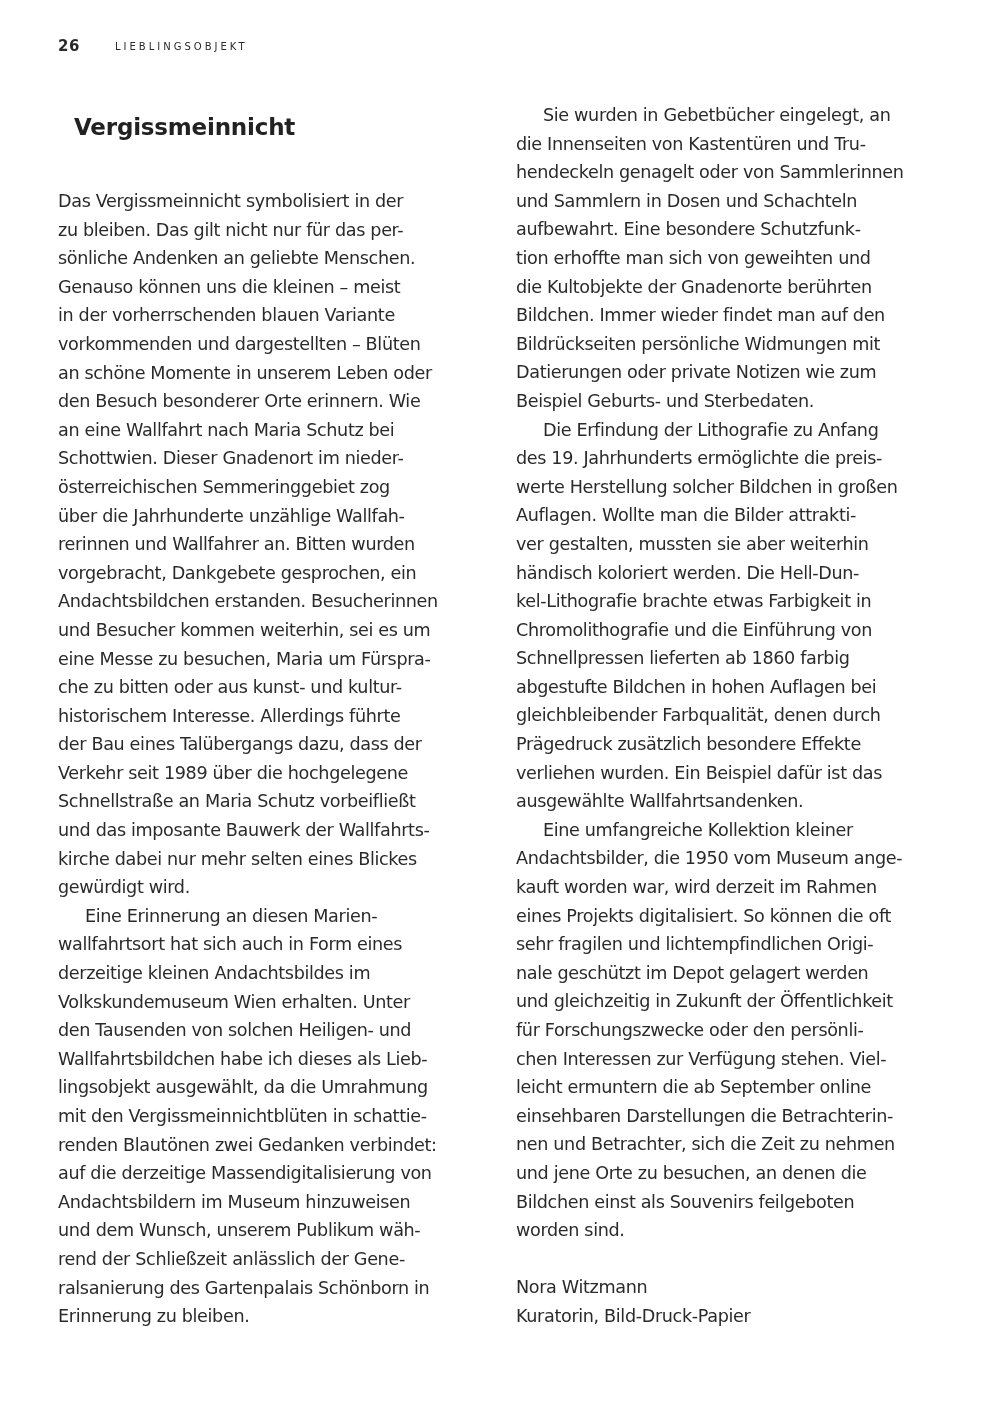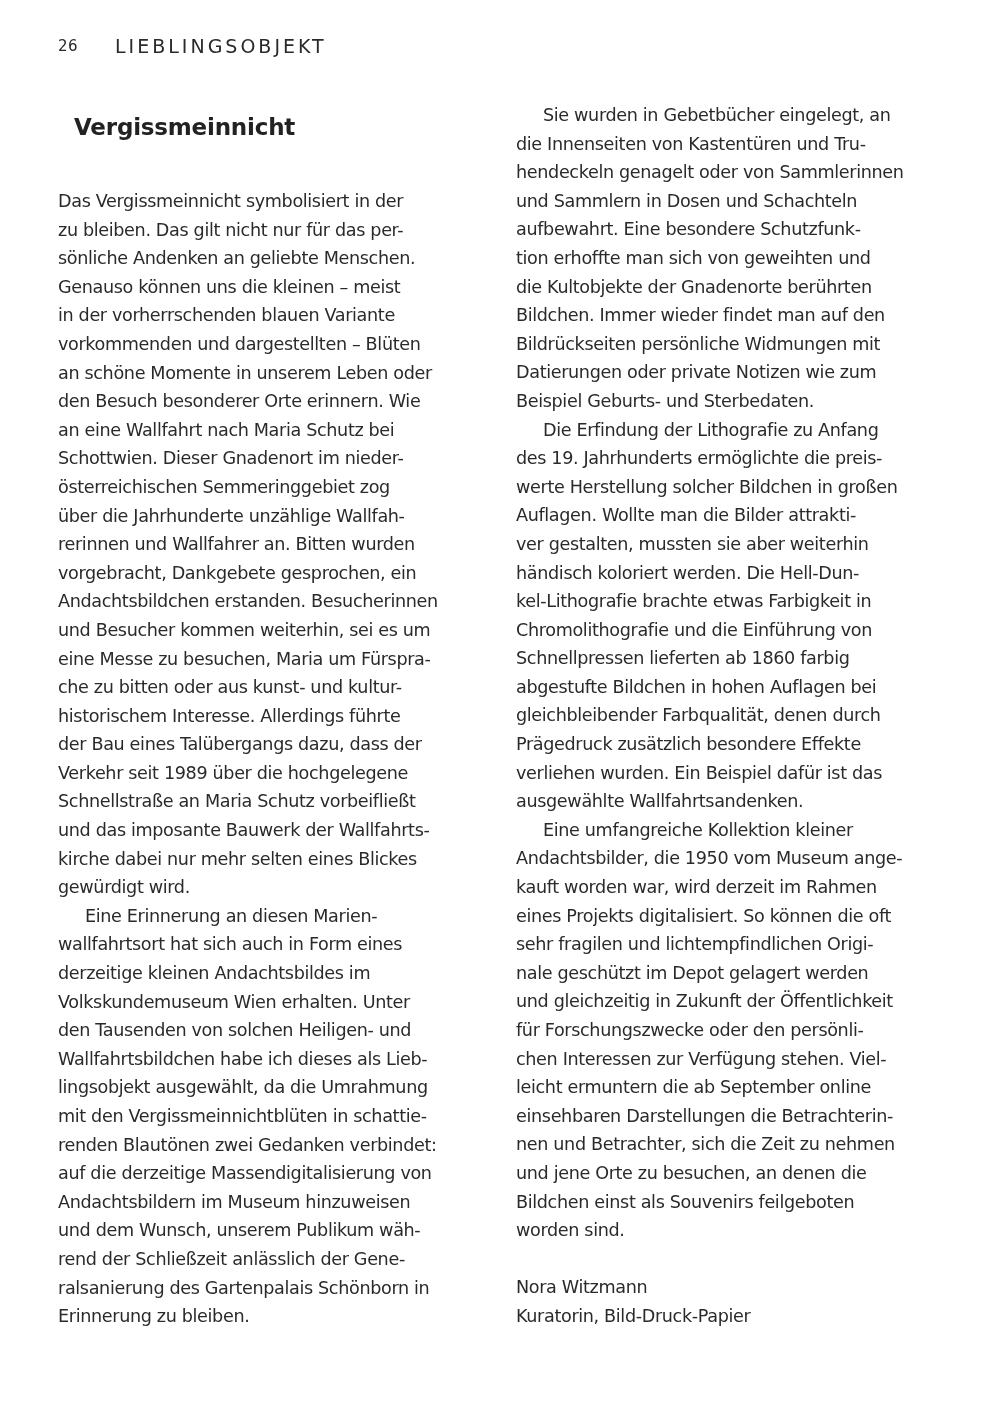--- a/index.html
+++ b/index.html
@@ -19,27 +19,27 @@
       position: absolute;
       left: 58px;
       top: 36px;
       height: 20px;
       display: flex;
       align-items: center;
       font-size: 15px;
       color: #2a2a2a;
     }
     .page-number {
-      font-weight: normal;
+      font-weight: bold;
       letter-spacing: 0.5px;
       width: 57px;
     }
     .section-label {
       letter-spacing: 3px;
-      font-size: 19px;
+      font-size: 10px;
     }
     .title {
       position: absolute;
       left: 58px;
       top: 98px;
       margin: 16px;
       font-size: 23px;
       font-weight: bold;
       color: #222;
       letter-spacing: -0.2px;

